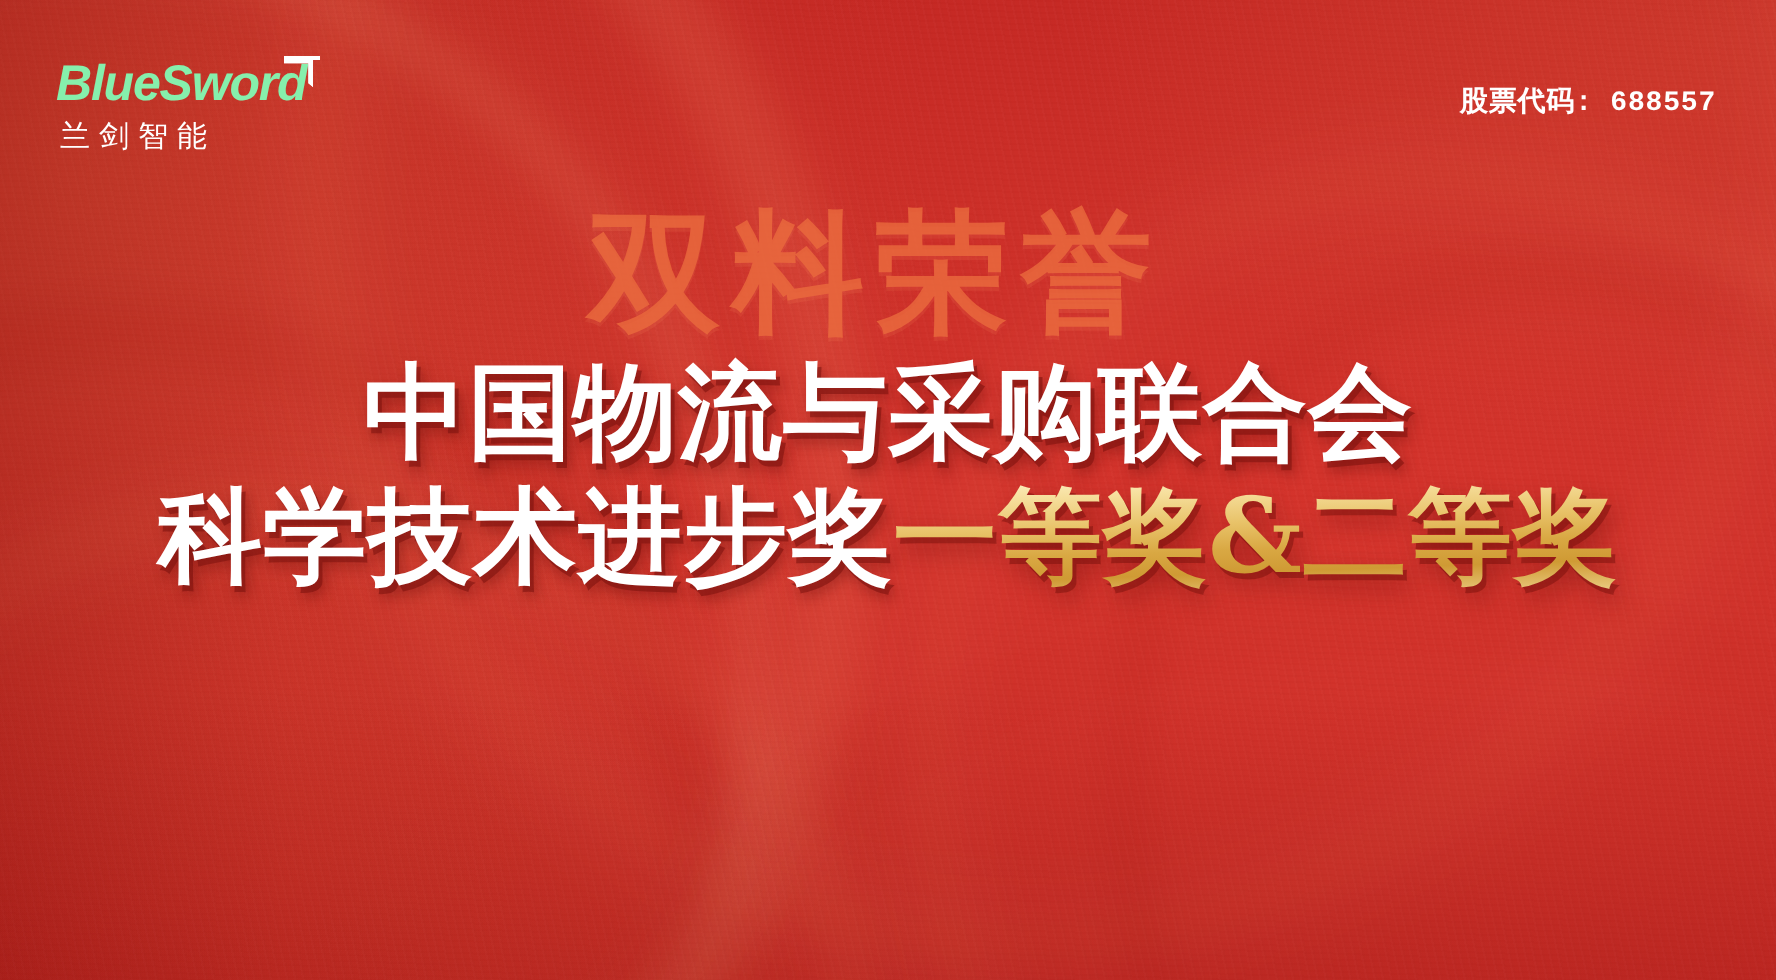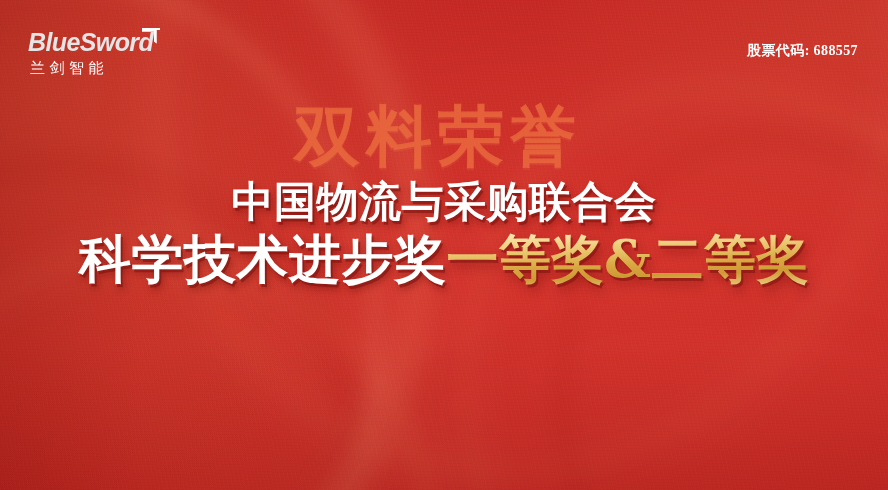--- a/index.html
+++ b/index.html
@@ -87,21 +87,21 @@
   }
   .wordmark {
     position: absolute;
     left: 0;
     top: 0;
     font-family: "Liberation Sans", sans-serif;
     font-style: italic;
     font-weight: bold;
     font-size: 25px;
     letter-spacing: -0.6px;
-    color: #e5e5e5;
+    color: #86efac;
     line-height: 1;
     white-space: nowrap;
   }
   .flag {
     position: absolute;
     left: 112px;
     top: -4px;
     width: 22px;
     height: 20px;
   }
@@ -115,21 +115,21 @@
     color: #ffffff;
     letter-spacing: 4.5px;
     white-space: nowrap;
   }
 
   
   #stock-code {
     position: absolute;
     right: 30px;
     top: 42px;
-    font-family: Liberation Serif, serif;
+    font-family: Liberation Mono, monospace;
     font-size: 14px;
     font-weight: bold;
     color: #ffffff;
     letter-spacing: 0.4px;
     white-space: nowrap;
   }
 
   
   #watermark {
     position: absolute;
@@ -156,21 +156,21 @@
     top: 180px;
     text-align: center;
   }
   .line {
     font-family: "DejaVu Serif", "Liberation Serif", serif;
     font-weight: bold;
     line-height: 1.04;
     white-space: nowrap;
   }
   .line1 {
-    font-size: 42px;
+    font-size: 52px;
     letter-spacing: 0.5px;
     color: #ffffff;
     text-shadow:
       2px 3px 0 rgba(122,16,12,0.55),
       3px 5px 7px rgba(100,10,8,0.45);
   }
   .line2 {
     font-size: 52px;
     letter-spacing: 0.5px;
     margin-top: 8px;

